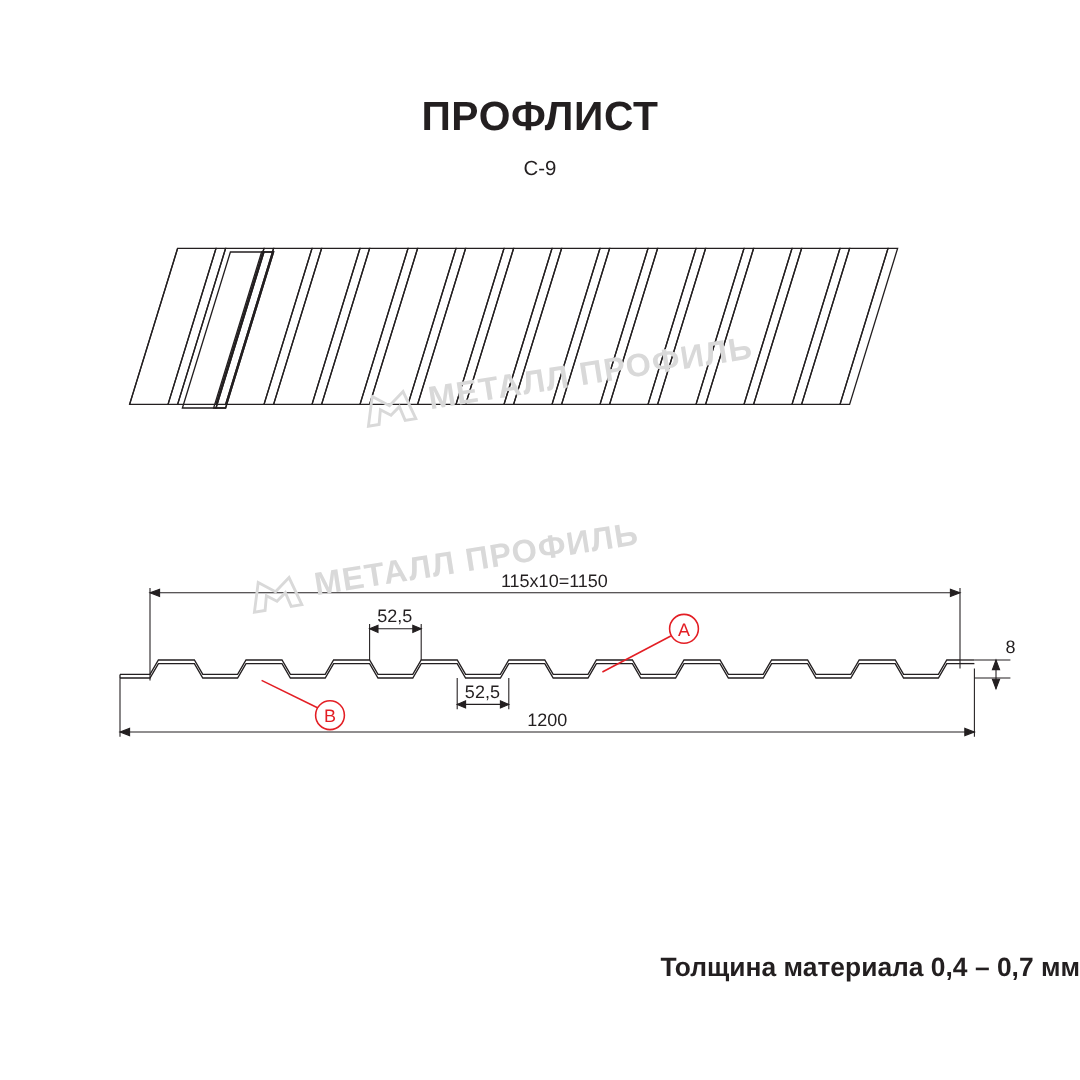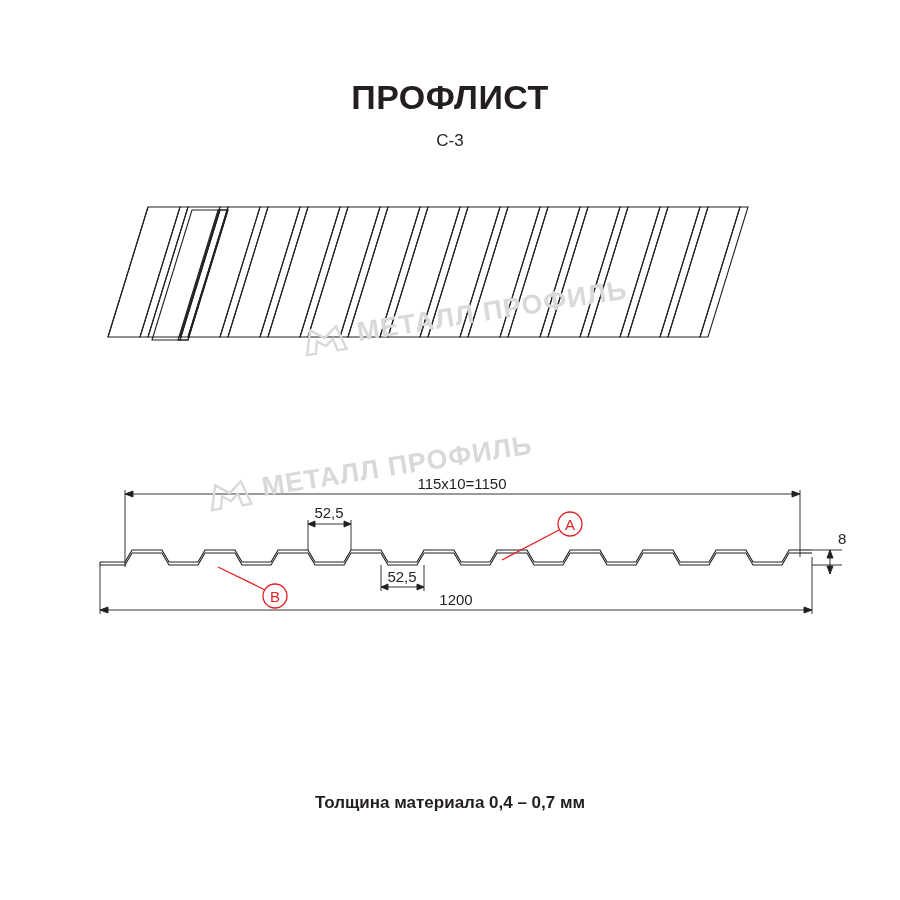--- a/index.html
+++ b/index.html
@@ -39,22 +39,22 @@
     width: 900px;
     text-align: center;
     font-size: 17px;
     color: #231f20;
   }
   .footer {
     position: absolute;
     top: 793px;
     left: 0;
     width: 900px;
-    text-align: center;
-    font-size: 17px;
+    text-align: right;
+    font-size: 22px;
     font-weight: bold;
     color: #231f20;
   }
   .iso-wrap {
     position: absolute;
     top: 185px;
     left: 80px;
     width: 740px;
     height: 215px;
   }
@@ -87,21 +87,21 @@
   .red { stroke: #e31e24; fill: none; stroke-width: 1.3; }
   .redtxt { fill: #e31e24; font-size: 15px; font-family: "Liberation Sans", sans-serif; }
   .dim { fill: #231f20; font-size: 15px; font-family: "Liberation Sans", sans-serif; }
 </style>
 </head>
 <body>
 
 <div class="page">
 
   <div class="title">ПРОФЛИСТ</div>
-  <div class="subtitle">С-3</div>
+  <div class="subtitle">С-9</div>
 
   <div class="iso-wrap">
     <svg width="740" height="215" viewBox="0 0 740 215">
       <g class="ln">
 
         <g>
 
           <path d="M 72 155 L 112 25 L 140 25 L 100 155 Z"></path>
           <path d="M 100 155 L 140 25 L 148 25 L 108 155 Z"></path>
           <path d="M 108 155 L 148 25 L 138 25 L 98 155 Z" fill="none"></path>

